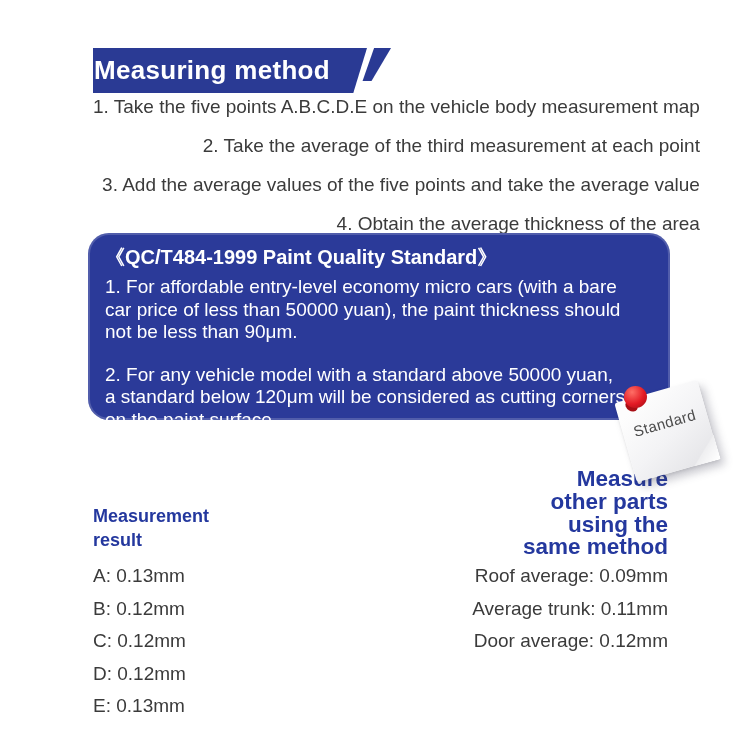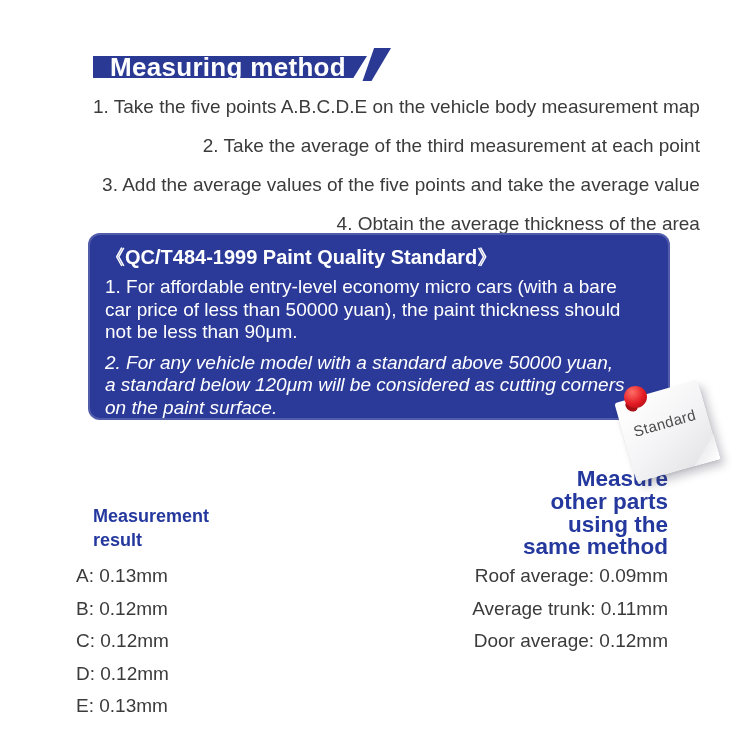--- a/index.html
+++ b/index.html
@@ -6,26 +6,26 @@
   .page {
     position:relative;
     width:750px; height:750px;
     background:#ffffff;
     font-family:"Liberation Sans", sans-serif;
     overflow:hidden;
   }
 
   
   .banner {
-    position:absolute; left:93px; top:56px;
-    width:274px; height:22px;
+    position:absolute; left:93px; top:48px;
+    width:274px; height:45px;
     background:#2a3a94;
     clip-path:polygon(0 0, 100% 0, 95% 100%, 0 100%);
     display:flex; align-items:center;
-    padding-left:17px; box-sizing:border-box;
+    padding-left:1px; box-sizing:border-box;
   }
   .banner-title {
     color:#ffffff; font-size:26px; font-weight:bold; letter-spacing:0.3px;
     white-space:nowrap;
   }
   .banner-slash {
     position:absolute; left:360px; top:48px;
     width:32px; height:33px;
     background:#2a3a94;
     clip-path:polygon(44% 0, 97% 0, 36% 100%, 8% 100%);
@@ -37,35 +37,35 @@
     color:#3b3b3b; font-size:19px;text-align:right;
   }
   .step { line-height:39px; white-space:nowrap; }
 
   
   .standard-box {
     position:absolute; left:88px; top:233px;
     width:582px; height:187px;
     box-sizing:border-box;
     background:#2b3a99;
-    border-radius:12px;
+    border-radius:21px;
     box-shadow:inset 0 0 0 2px rgba(255,255,255,0.18);
     padding:12px 14px 0 17px;
     color:#ffffff;
   }
   .standard-title {
     font-size:20px; font-weight:bold; line-height:25px;
     white-space:nowrap;
   }
   .standard-para {
     font-size:19px; line-height:22.5px;
     white-space:pre-line;
     margin-top:6px;
   }
-  .standard-para + .standard-para { margin-top:8px;font-style:italic; }
+  .standard-para + .standard-para { margin-top:20px; }
 
   
   .note {
     position:absolute; left:624px; top:390px;
     width:86px; height:82px;
     transform:rotate(-16deg);
     background:linear-gradient(150deg, #fdfdfd 15%, #f3f3f5 55%, #e6e6e9 90%);
     border-radius:3px;
     box-shadow:4px 7px 9px rgba(70,70,90,0.28), 0 2px 3px rgba(0,0,0,0.10);
     z-index:3;
@@ -105,21 +105,21 @@
     line-height:24px; white-space:pre-line;
   }
   .other-heading {
     position:absolute; right:82px; top:468px;
     color:#24389e; font-size:22.5px; font-weight:bold;
     line-height:22.8px; text-align:right; white-space:pre-line;
   }
 
   
   .result-list {
-    position:absolute; left:76px; top:560px;
+    position:absolute; left:93px; top:560px;
     color:#3b3b3b; font-size:19px;
   }
   .other-list {
     position:absolute; right:82px; top:560px;
     color:#3b3b3b; font-size:19px; text-align:right;
   }
   .list-item { line-height:32.6px; white-space:nowrap; }
 </style>
 </head>
 <body>

